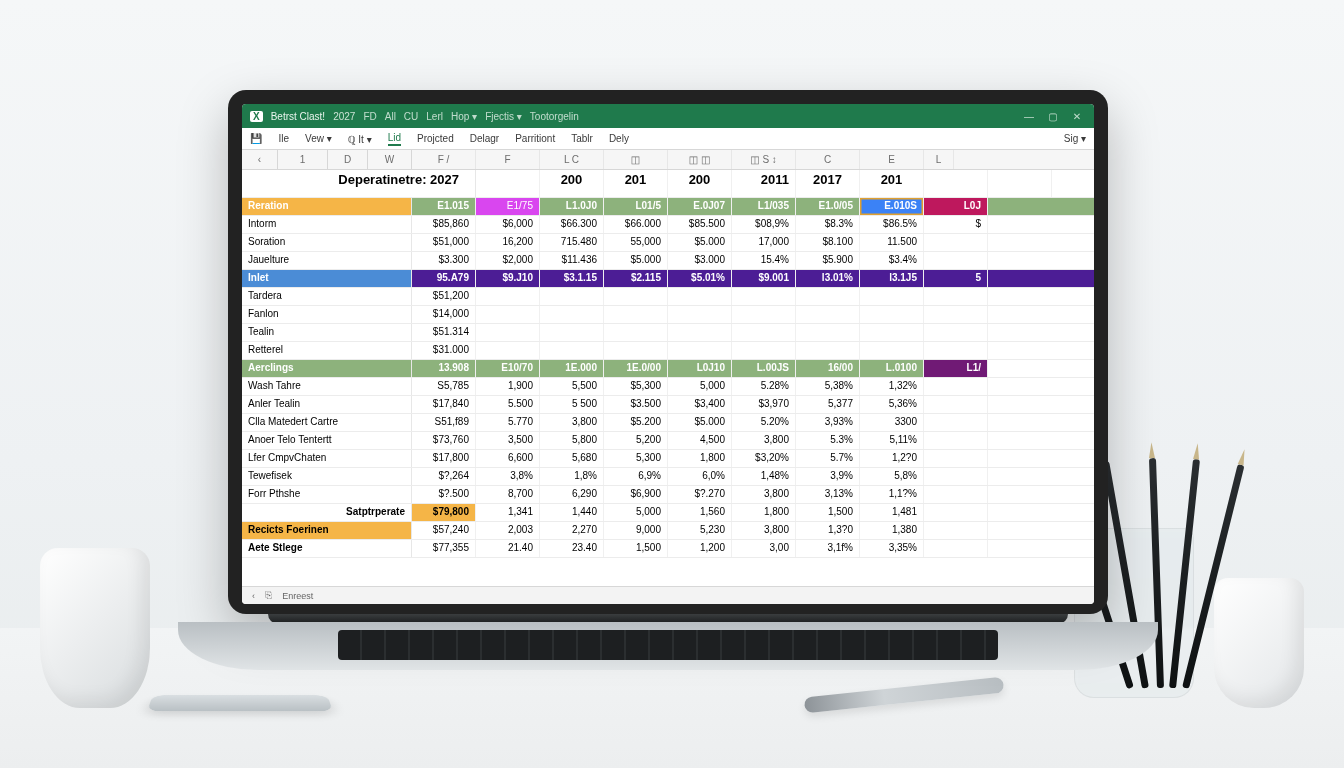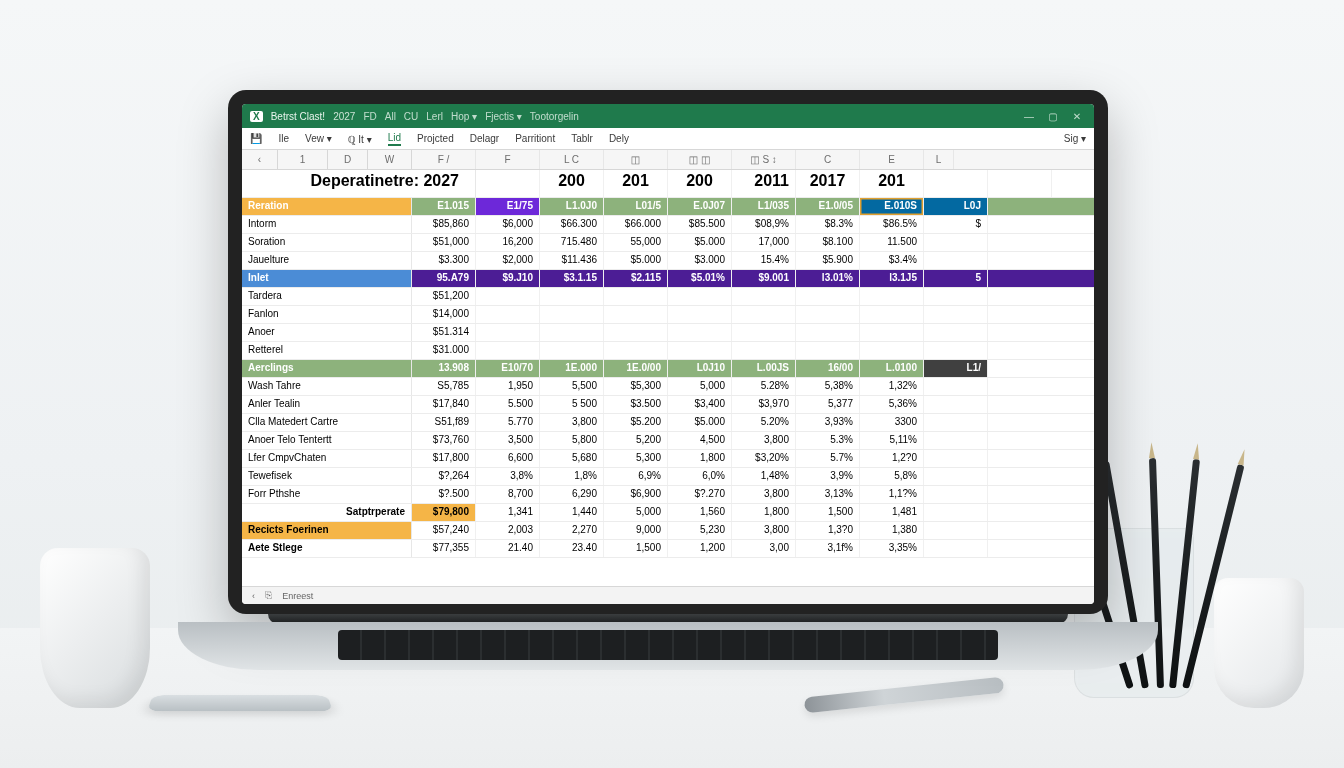--- a/index.html
+++ b/index.html
@@ -31,21 +31,21 @@
 .ribbon span.sel{border-bottom:2px solid #1f7a4c;padding-bottom:1px;color:#1f7a4c;}
 .colhdr{height:20px;display:flex;border-bottom:1px solid #d7d7d7;font-size:10px;color:#6d6d6d;background:#f6f6f6;}
 .colhdr .navbox{width:36px;border-right:1px solid #d7d7d7;display:flex;align-items:center;justify-content:center;}
 .colhdr .cell{flex:0 0 64px;border-right:1px solid #e7e7e7;display:flex;align-items:center;justify-content:center;}
 
 .sheet{flex:1;overflow:hidden;font-size:10px;background:#fff;}
 .row{display:flex;height:18px;border-bottom:1px solid #ececec;}
 .row .lab{flex:0 0 170px;padding:2px 6px;border-right:1px solid #e7e7e7;white-space:nowrap;overflow:hidden;}
 .row .c{flex:0 0 64px;padding:2px 6px;text-align:right;border-right:1px solid #f0f0f0;white-space:nowrap;overflow:hidden;}
 
-.title-row{height:28px;font-weight:700;font-size:16px;}
+.title-row{height:28px;font-weight:700;font-size:13px;}
 .title-row .lab{flex:0 0 234px;text-align:right;padding-right:16px;}
 
 .hdr-amber .lab{background:#f5b547;font-weight:700;}
 .hdr-green{background:#8db27c;color:#fff;font-weight:700;}
 .hdr-green .lab{background:#8db27c;color:#fff;}
 .sel-blue{background:#4c1d95;color:#fff;font-weight:700;}
 .sel-blue .lab{background:#4b8cd6;color:#fff;}
 .first-pink .c:first-of-type{background:#f2a6a2;}
 .section-amber{}
 .section-amber .lab{background:#f5b547;font-weight:700;}
@@ -130,28 +130,28 @@
             <div class="c" style="text-align: center; font-weight: 700;">200</div>
             <div class="c" style="text-align: right; font-weight: 700;">2011</div>
             <div class="c" style="text-align: center; font-weight: 700;">2017</div>
             <div class="c" style="text-align: center; font-weight: 700;">201</div>
             <div class="c"></div>
             <div class="c"></div>
           </div>
           <div class="row hdr-amber hdr-green">
             <div class="lab" style="background: rgb(245, 181, 71);">Reration</div>
             <div class="c" style="background: rgb(141, 178, 124); color: rgb(255, 255, 255); font-weight: 700;">E1.015</div>
-            <div class="c" style="background: #6d28d9; color: rgb(255, 255, 255); font-weight: 700;">E1/75</div>
+            <div class="c" style="background: #d946ef; color: rgb(255, 255, 255); font-weight: 400;">E1/75</div>
             <div class="c" style="background: rgb(141, 178, 124); color: rgb(255, 255, 255); font-weight: 700;">L1.0J0</div>
             <div class="c" style="background: rgb(141, 178, 124); color: rgb(255, 255, 255); font-weight: 700;">L01/5</div>
             <div class="c" style="background: rgb(141, 178, 124); color: rgb(255, 255, 255); font-weight: 700;">E.0J07</div>
             <div class="c" style="background: rgb(141, 178, 124); color: rgb(255, 255, 255); font-weight: 700;">L1/035</div>
             <div class="c" style="background: rgb(141, 178, 124); color: rgb(255, 255, 255); font-weight: 700;">E1.0/05</div>
-            <div class="c outline-sel" style="background: #0369a1; color: rgb(255, 255, 255); font-weight: 700;">E.010S</div>
-            <div class="c" style="background: #0369a1; color: rgb(255, 255, 255); font-weight: 700;">L0J</div>
+            <div class="c outline-sel" style="background: #3b82f6; color: rgb(255, 255, 255); font-weight: 700;">E.010S</div>
+            <div class="c" style="background: #be185d; color: rgb(255, 255, 255); font-weight: 700;">L0J</div>
           </div>
           <div class="row first-pink">
             <div class="lab">Intorm</div>
             <div class="c">$85,860</div>
             <div class="c">$6,000</div>
             <div class="c">$66.300</div>
             <div class="c">$66.000</div>
             <div class="c">$85.500</div>
             <div class="c">$08,9%</div>
             <div class="c">$8.3%</div>
@@ -212,21 +212,21 @@
             <div class="c"></div>
             <div class="c"></div>
             <div class="c"></div>
             <div class="c"></div>
             <div class="c"></div>
             <div class="c"></div>
             <div class="c"></div>
             <div class="c"></div>
           </div>
           <div class="row first-pink">
-            <div class="lab">Anoer</div>
+            <div class="lab">Tealin</div>
             <div class="c">$51.314</div>
             <div class="c"></div>
             <div class="c"></div>
             <div class="c"></div>
             <div class="c"></div>
             <div class="c"></div>
             <div class="c"></div>
             <div class="c"></div>
             <div class="c"></div>
           </div>
@@ -245,26 +245,26 @@
           <div class="row ">
             <div class="lab" style="background: rgb(141, 178, 124); color: rgb(255, 255, 255); font-weight: 700;">Aerclings</div>
             <div class="c" style="background: rgb(141, 178, 124); color: rgb(255, 255, 255); font-weight: 700;">13.908</div>
             <div class="c" style="background: rgb(141, 178, 124); color: rgb(255, 255, 255); font-weight: 700;">E10/70</div>
             <div class="c" style="background: rgb(141, 178, 124); color: rgb(255, 255, 255); font-weight: 700;">1E.000</div>
             <div class="c" style="background: rgb(141, 178, 124); color: rgb(255, 255, 255); font-weight: 700;">1E.0/00</div>
             <div class="c" style="background: rgb(141, 178, 124); color: rgb(255, 255, 255); font-weight: 700;">L0J10</div>
             <div class="c" style="background: rgb(141, 178, 124); color: rgb(255, 255, 255); font-weight: 700;">L.00JS</div>
             <div class="c" style="background: rgb(141, 178, 124); color: rgb(255, 255, 255); font-weight: 700;">16/00</div>
             <div class="c" style="background: rgb(141, 178, 124); color: rgb(255, 255, 255); font-weight: 700;">L.0100</div>
-            <div class="c" style="background: #404040; color: rgb(255, 255, 255); font-weight: 700;">L1/</div>
+            <div class="c" style="background: #701a75; color: rgb(255, 255, 255); font-weight: 700;">L1/</div>
           </div>
           <div class="row first-pink">
             <div class="lab">Wash Tahre</div>
             <div class="c">S5,785</div>
-            <div class="c">1,950</div>
+            <div class="c">1,900</div>
             <div class="c">5,500</div>
             <div class="c">$5,300</div>
             <div class="c">5,000</div>
             <div class="c">5.28%</div>
             <div class="c">5,38%</div>
             <div class="c">1,32%</div>
             <div class="c"></div>
           </div>
           <div class="row first-pink">
             <div class="lab">Anler Tealin</div>

